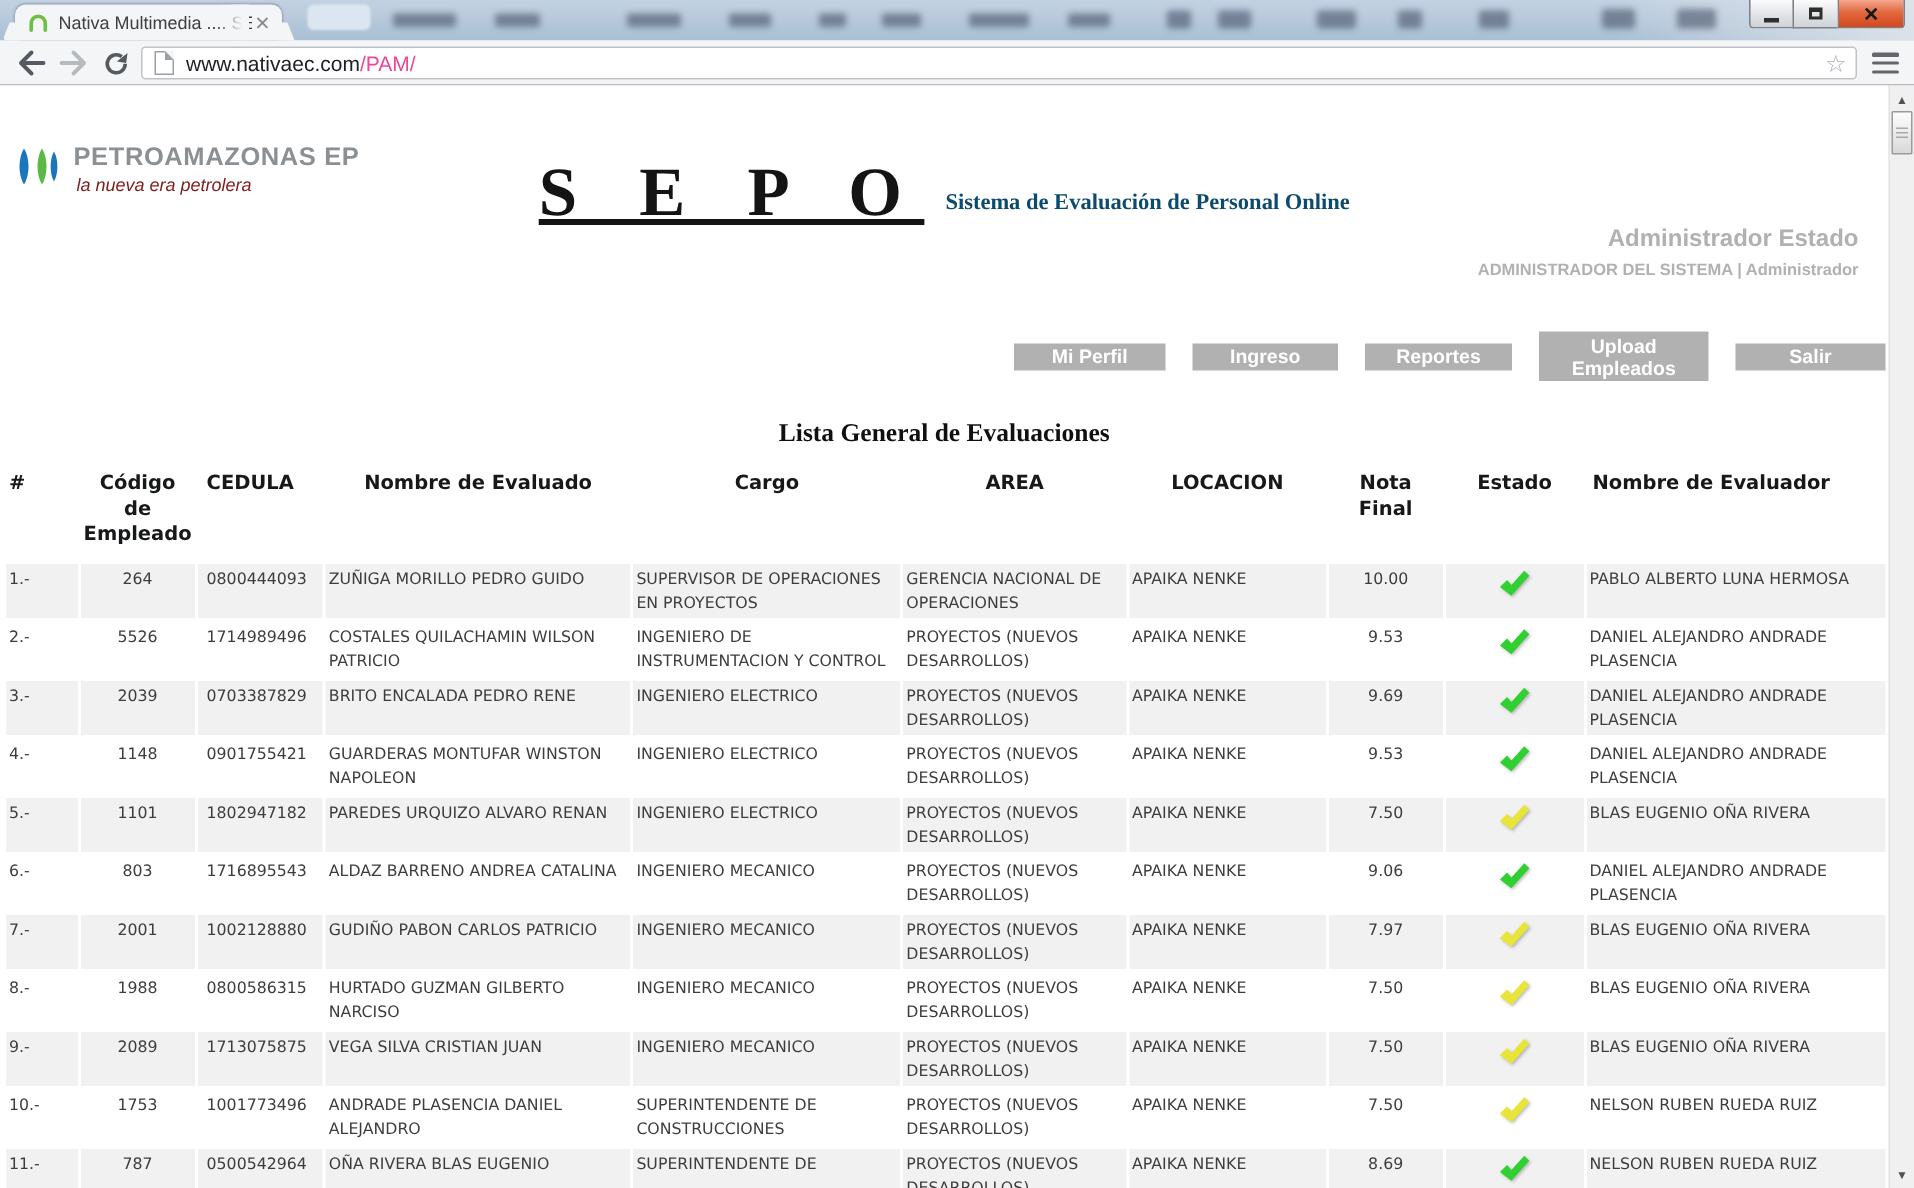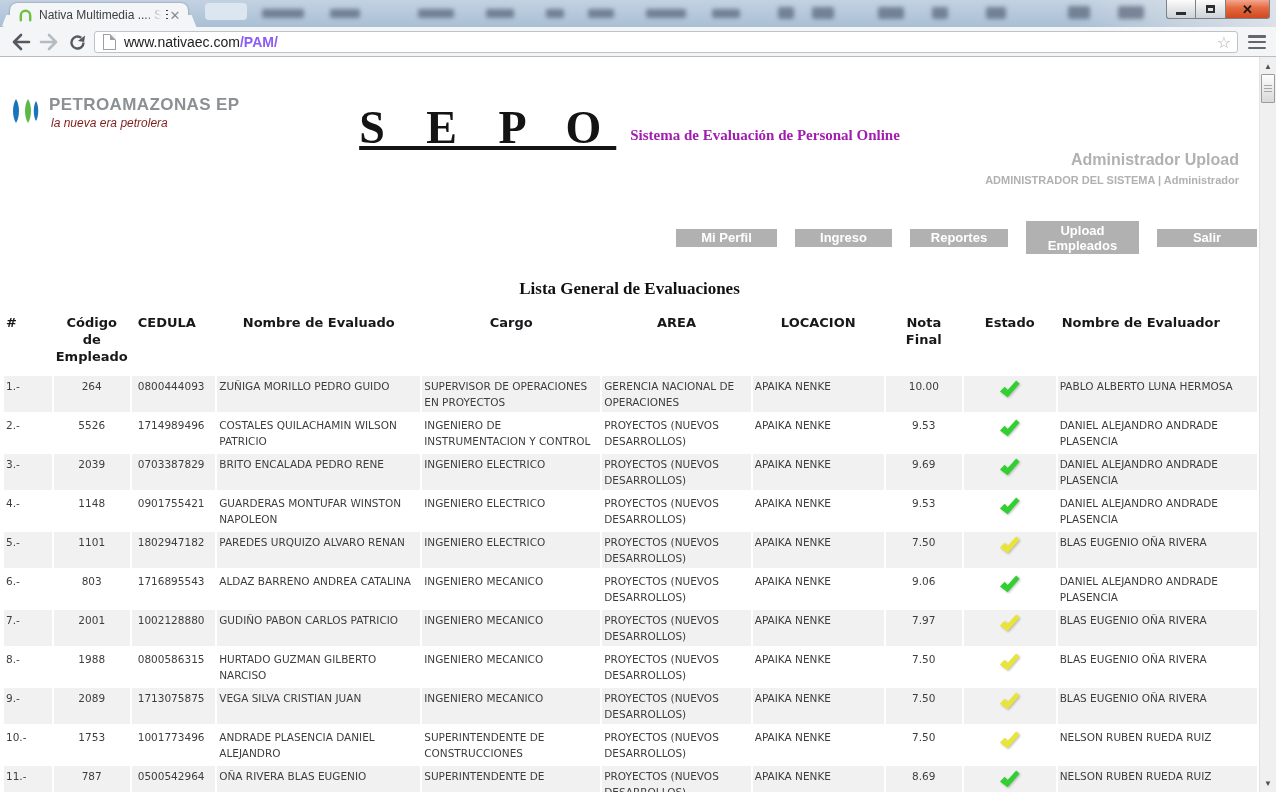--- a/index.html
+++ b/index.html
@@ -45,38 +45,38 @@
            border-bottom:1px solid #b9bcc0;box-sizing:border-box;}
   .navicon{position:absolute;top:3px;width:26px;height:24px;display:flex;align-items:center;
            justify-content:center;cursor:pointer;}
   .addr{position:absolute;left:94px;top:4px;width:1144px;height:22px;background:#fff;
         border:1px solid #bfc3c7;border-radius:3px;box-sizing:border-box;display:flex;
         align-items:center;padding:0 26px 0 8px;cursor:text;}
   .doc-icon{width:11px;height:14px;background:#fff;border:1px solid #9aa0a5;position:relative;margin-right:8px;}
   .doc-icon::after{content:"";position:absolute;right:-1px;top:-1px;border:3px solid #f4f5f6;
         border-left-color:#9aa0a5;border-bottom-color:#9aa0a5;}
   .url{font-size:14px;color:#202124;white-space:nowrap;}
-  .url .path{color:#8b5cf6;font-weight:bold;}
+  .url .path{color:#ec4899;}
   .star{position:absolute;right:6px;top:1px;font-size:16px;color:#a9adb2;cursor:pointer;}
   .hamburger{position:absolute;right:10px;top:7px;width:18px;height:16px;display:flex;
         flex-direction:column;justify-content:space-between;cursor:pointer;padding:1px 0;box-sizing:border-box;}
   .hamburger span{display:block;height:2.5px;background:#63676b;border-radius:1px;}
 
   
   .page{position:absolute;left:0;top:57px;width:1259px;height:735px;background:#fff;overflow:hidden;}
 
   .logo{position:absolute;left:10px;top:38px;display:flex;align-items:flex-start;}
   .logo-text .t1{font-size:17px;font-weight:bold;color:#8b9094;letter-spacing:.4px;}
   .logo-text .t2{font-size:12px;font-style:italic;color:#7f1d1d;margin-top:1px;margin-left:2px;}
 
   .sepo-wrap{position:absolute;left:0;top:26px;width:100%;display:flex;justify-content:center;
              align-items:flex-end;gap:14px;pointer-events:none;}
   .sepo{font-family:"Liberation Serif",serif;font-weight:bold;font-size:46px;color:#141414;
         letter-spacing:15px;line-height:46px;text-decoration:underline;}
-  .sepo-sub{font-family:"Liberation Serif",serif;font-weight:bold;font-size:15px;color:#a21caf;
+  .sepo-sub{font-family:"Liberation Serif",serif;font-weight:bold;font-size:15px;color:#0c4a6e;
         padding-bottom:7px;margin-top:44px;}
 
   .role1{position:absolute;right:20px;top:94px;font-size:16px;font-weight:bold;color:#b1b1b1;}
   .role2{position:absolute;right:20px;top:117px;font-size:11px;font-weight:bold;color:#b1b1b1;}
 
   .inicio-bar{position:absolute;left:0;top:133px;width:100%;height:22px;background:#b1b1b1;
         display:flex;align-items:center;}
   .inicio-label{margin-left:36px;font-size:13px;font-weight:bold;color:#141414;cursor:pointer;}
 
   .menu-row{position:absolute;right:2px;top:164px;display:flex;align-items:center;gap:18px;}
@@ -205,21 +205,21 @@
         <div class="t1">PETROAMAZONAS EP</div>
         <div class="t2">la nueva era petrolera</div>
       </div>
     </div>
 
     <div class="sepo-wrap">
       <span class="sepo">S E P O</span>
       <span class="sepo-sub">Sistema de Evaluación de Personal Online</span>
     </div>
 
-    <div class="role1">Administrador Upload</div>
+    <div class="role1">Administrador Estado</div>
     <div class="role2">ADMINISTRADOR DEL SISTEMA | Administrador</div>
 
 
     <div class="menu-row">
         <div class="menu-btn mb0">Mi Perfil</div>
         <div class="menu-btn mb1">Ingreso</div>
         <div class="menu-btn mb2">Reportes</div>
         <div class="menu-btn mb3">Upload Empleados</div>
         <div class="menu-btn mb5">Salir</div>
       </div>

